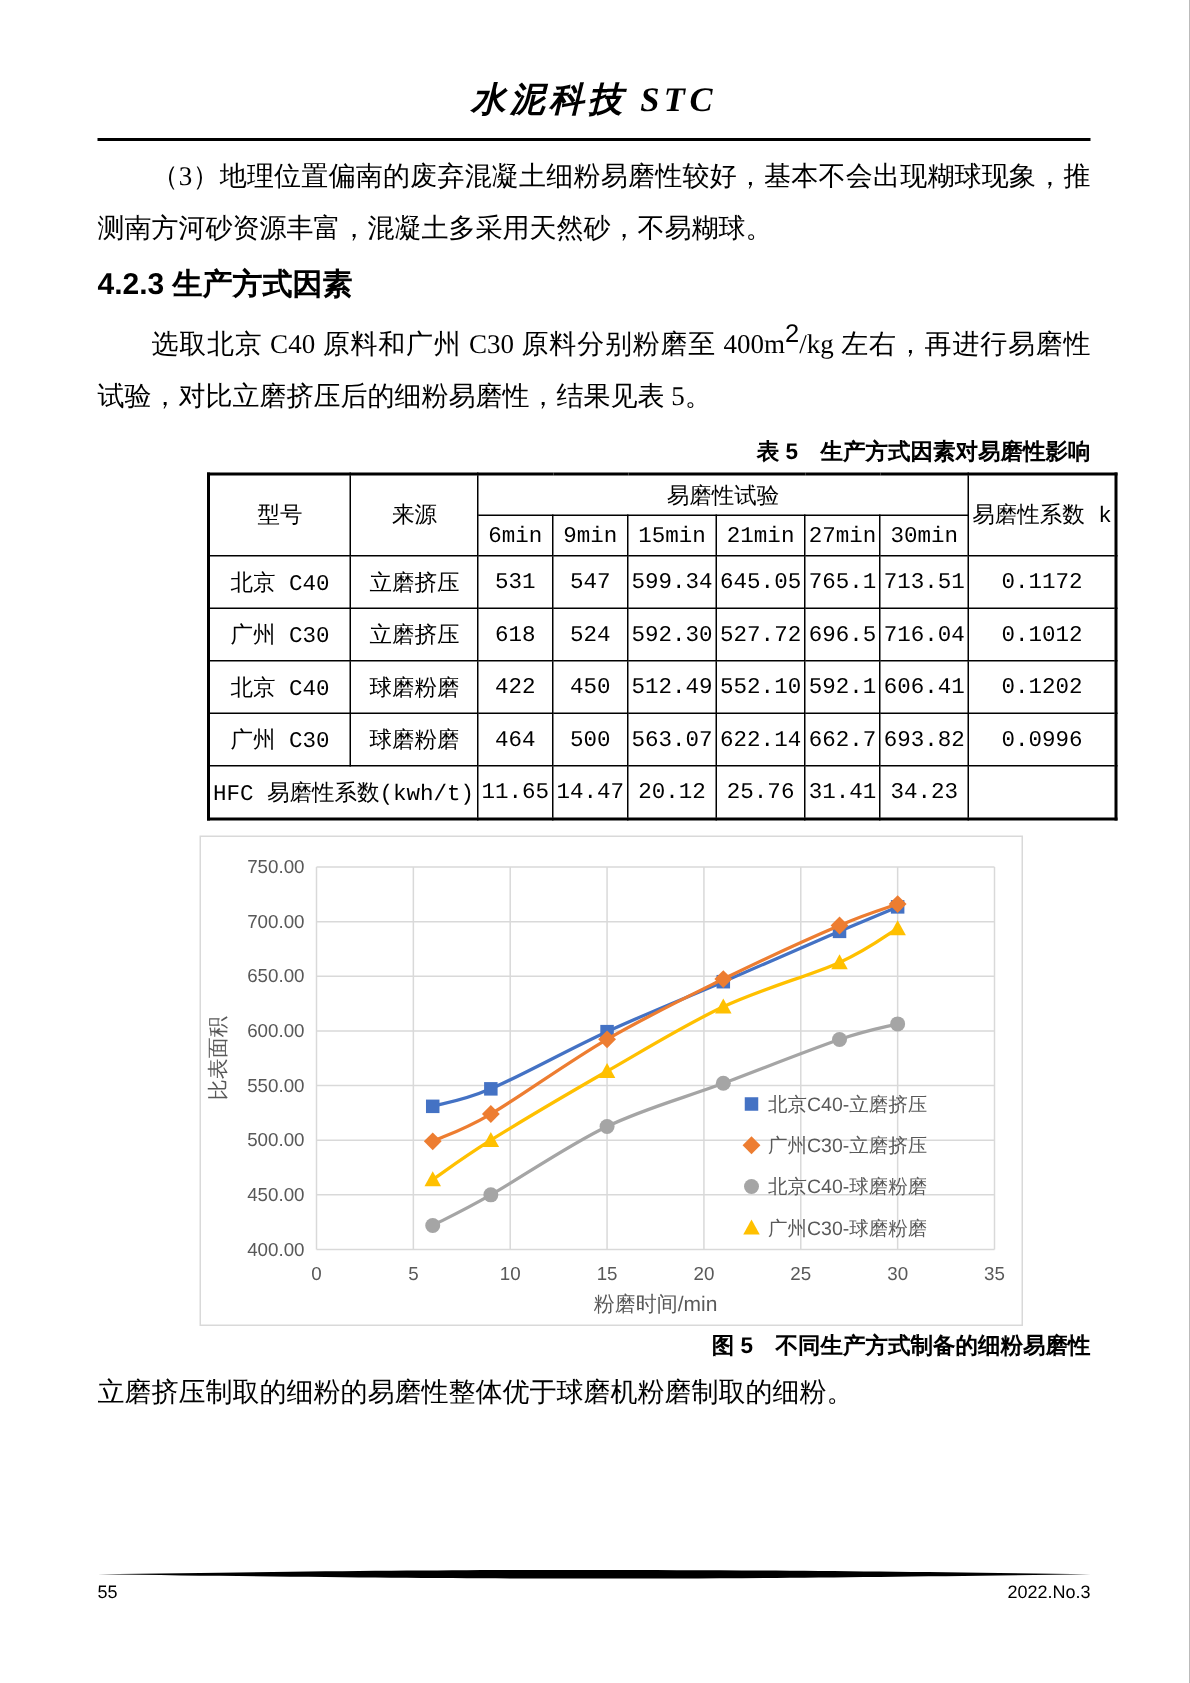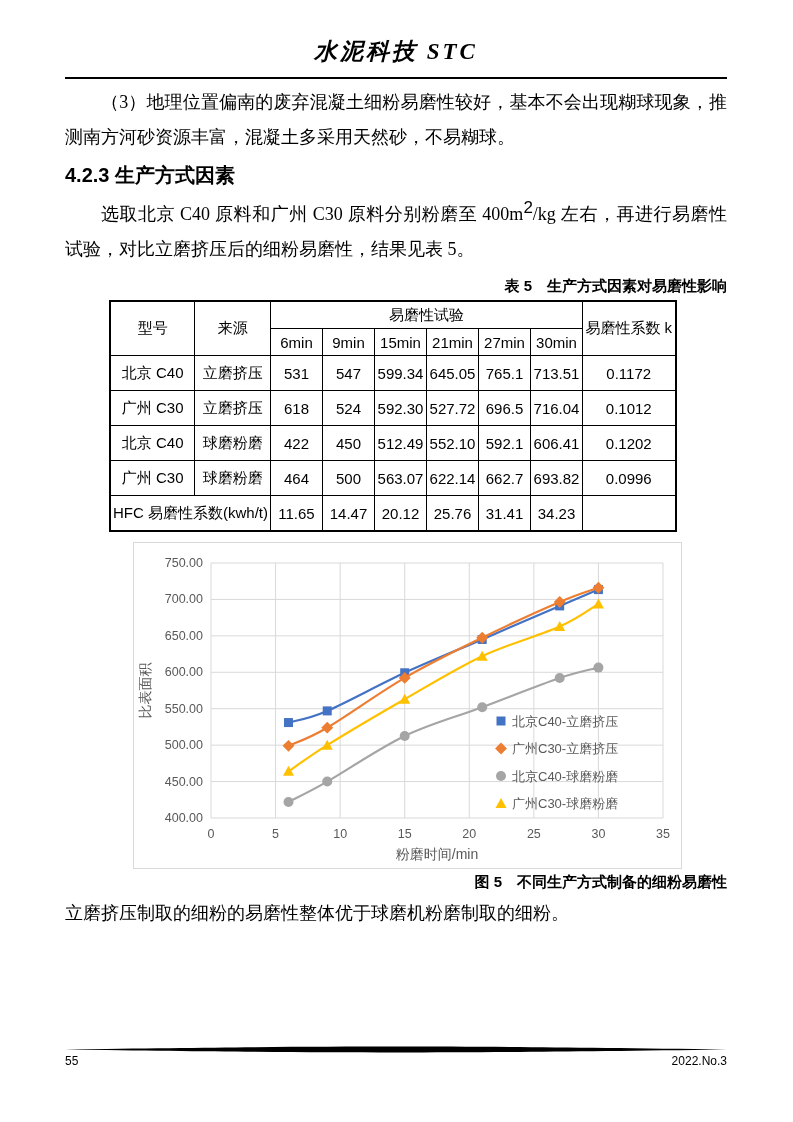--- a/index.html
+++ b/index.html
@@ -1,21 +1,21 @@
 <!DOCTYPE html>
 <html><head>
 <meta charset="utf-8">
 <style>
   html,body{margin:0;padding:0;background:#888;}
   .page{
     position:relative;
     width:793px;height:1122px;
     background:#ffffff;
     box-sizing:border-box;
-    padding:36px 66px 0 65px;
+    padding:51px 66px 0 65px;
     font-family:"Liberation Serif","DejaVu Serif",serif;
     color:#000;
     overflow:hidden;
   }
   .journal-title{
     text-align:center;
     font-size:23px;
     letter-spacing:3px;
     font-weight:bold;
     font-style:italic;
@@ -44,23 +44,23 @@
   .table-caption,.figure-caption{
     margin:10px 0 4px 0;
     text-align:right;
     font-family:"Liberation Sans","DejaVu Sans",sans-serif;
     font-size:15px;
     font-weight:bold;
   }
   .figure-caption{margin:4px 0 4px 0;}
   table.data-table{
     border-collapse:collapse;
-    margin-left:44px;
+    margin-left:73px;
     table-layout:fixed;
-    font-family:Liberation Sans, sans-serif;
+    font-family:Liberation Mono, monospace;
     font-size:15px;
     border:2px solid #000;
   }
   table.data-table td,table.data-table th{
     border:1px solid #000;
     text-align:center;
     vertical-align:middle;
     padding:0 2px;
     font-weight:normal;
     height:34px;

